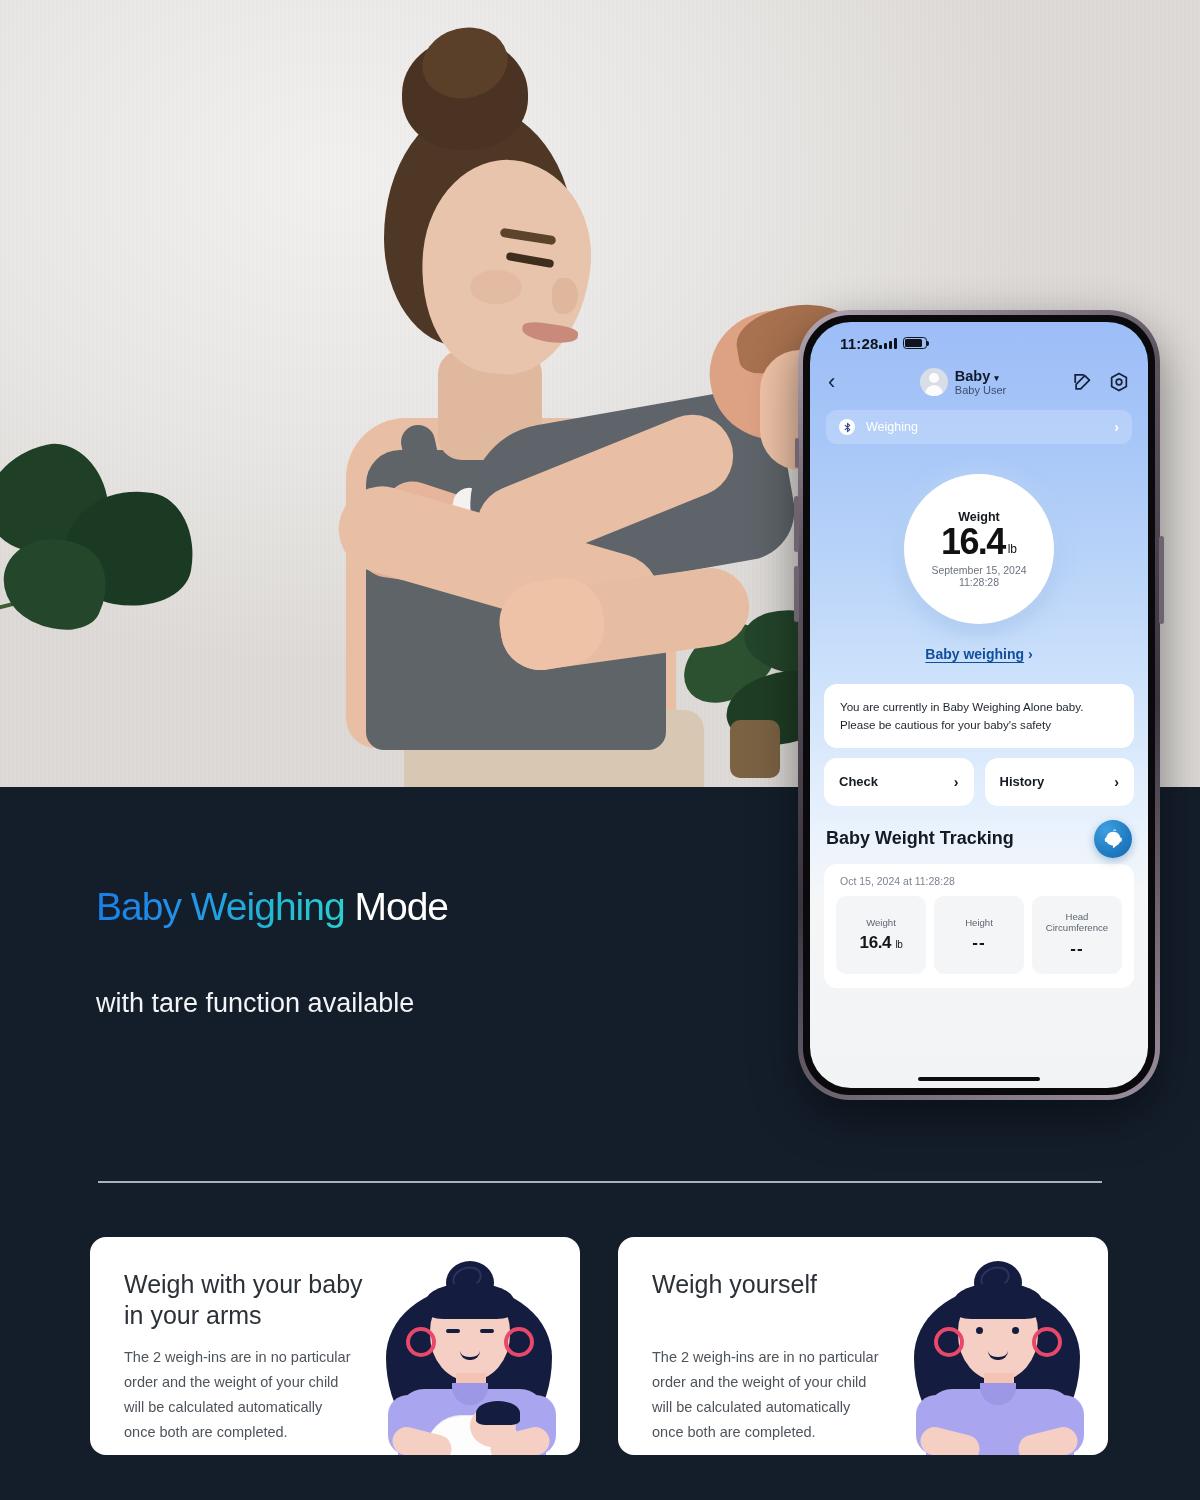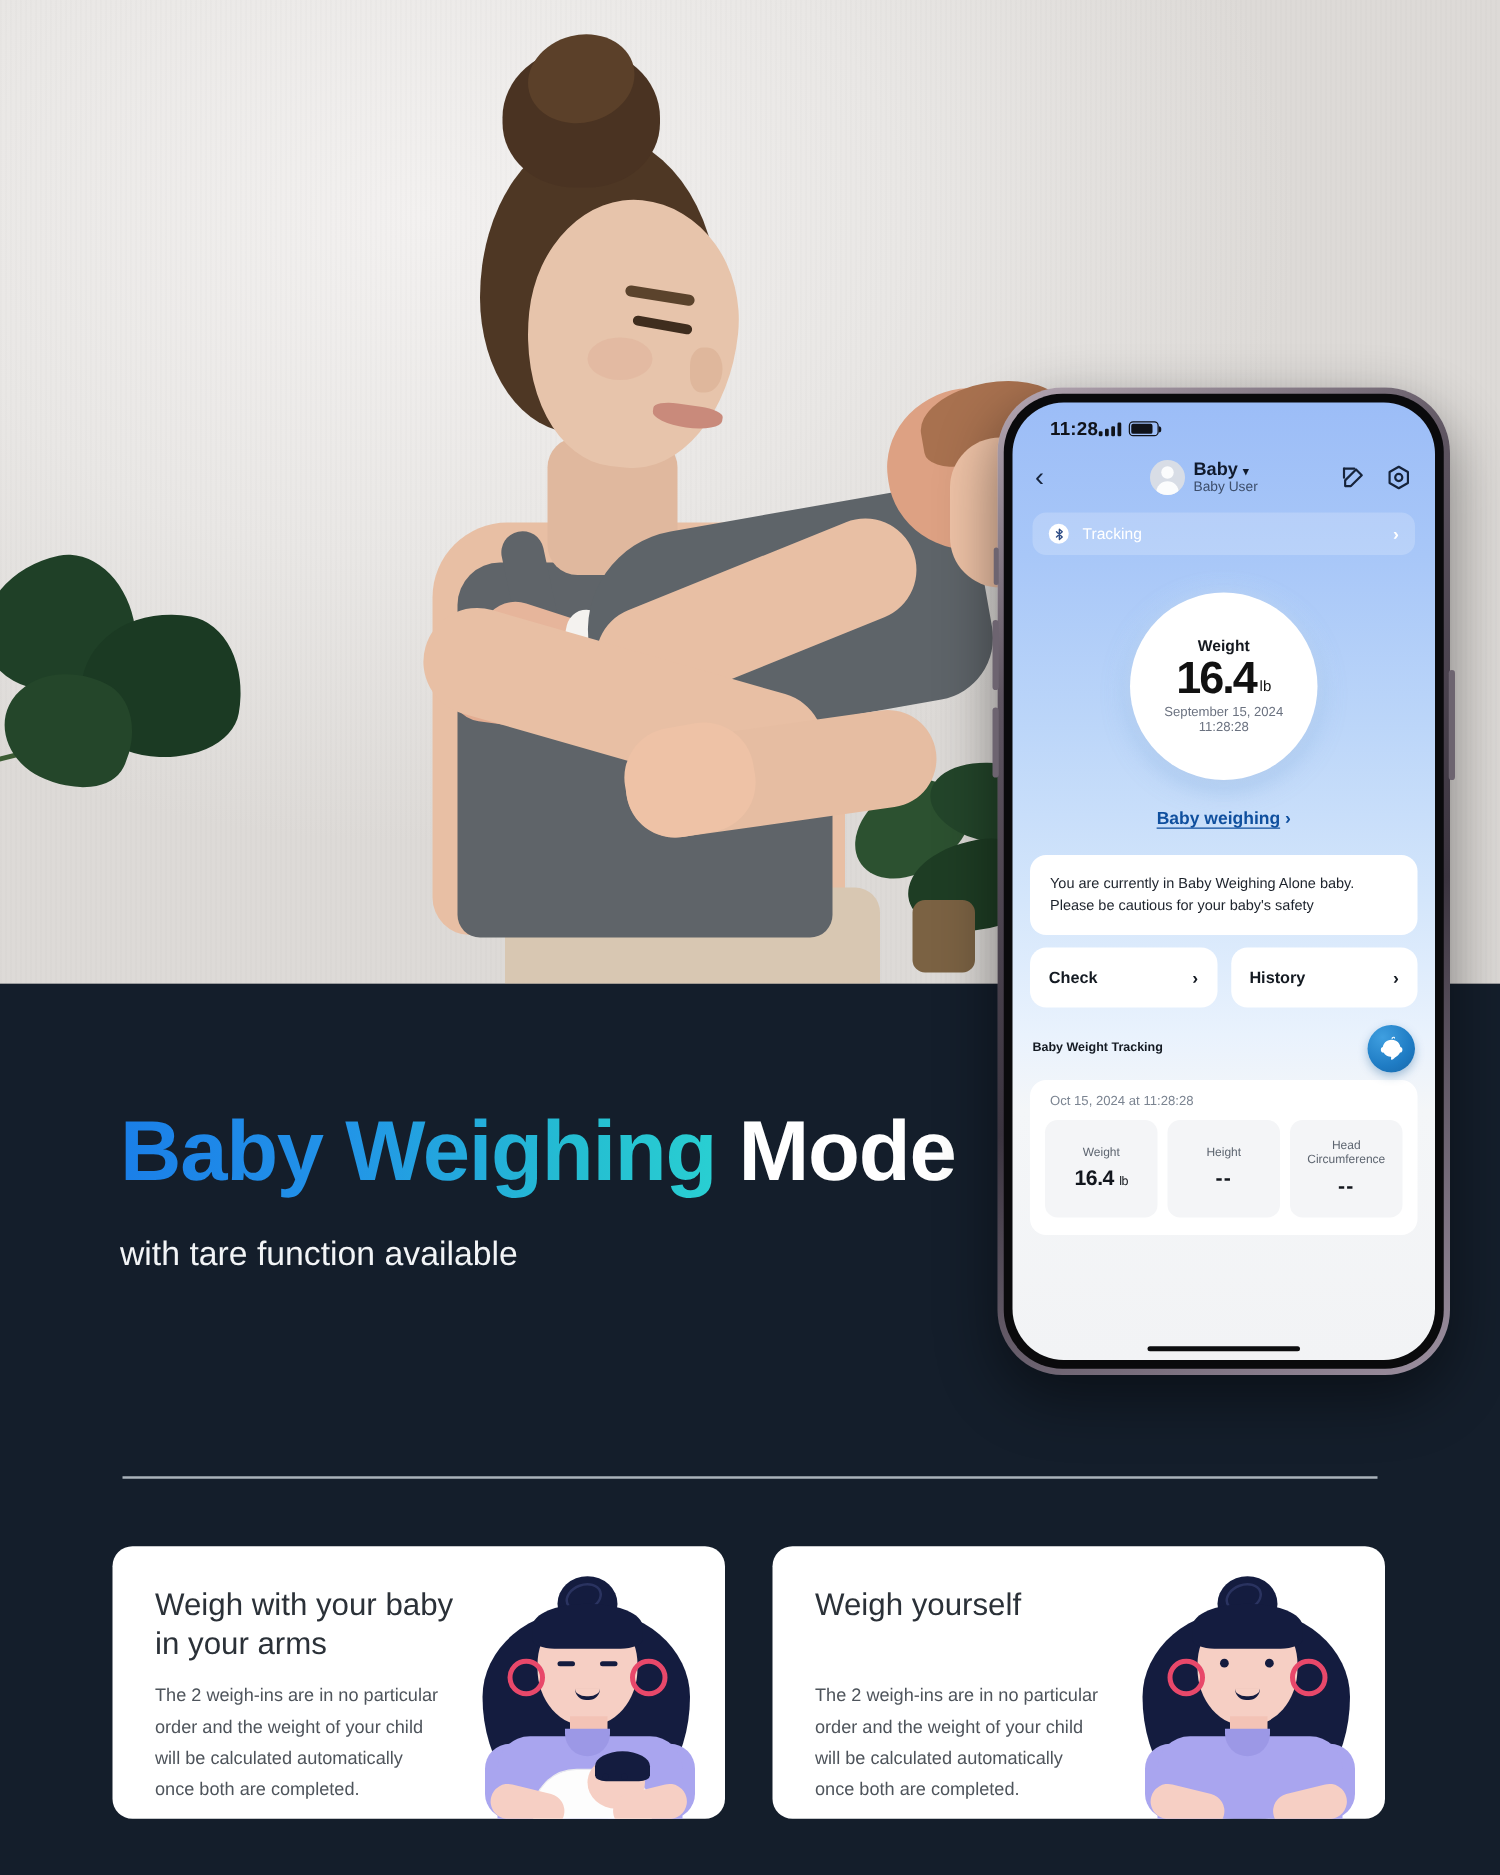--- a/index.html
+++ b/index.html
@@ -64,21 +64,21 @@
   .hand1 { position:absolute; left:590px; top:330px; width:96px; height:120px; background:#eec2a6; border-radius:40px;}
   .hand2 { position:absolute; left:330px; top:560px; width:104px; height:88px; background:#eec2a6; border-radius:40px; transform:rotate(-10deg);}
 
   
   .dark {
     position:absolute; left:0; top:787px; width:1200px; height:713px;
     background:#141E2B;
   }
   .headline {
     position:absolute; left:96px; top:100px;
-    font-size:68px; font-weight:bold; letter-spacing:-1px; line-height:1;
+    font-size:39px; font-weight:normal; letter-spacing:-1px; line-height:1;
     white-space:nowrap;
   }
   .grad {
     background:linear-gradient(90deg,#1a7fe8 0%,#2293e8 35%,#24bcd2 72%,#2ad2d2 100%);
     -webkit-background-clip:text; background-clip:text; color:transparent;
   }
   .white { color:#ffffff; }
   .subhead {
     position:absolute; left:96px; top:197px;
     font-size:27px; color:#f2f4f6; line-height:1.45; font-weight:400;
@@ -217,21 +217,21 @@
   .twin-btn {
     flex:1; background:#fff; border-radius:13px; height:48px;
     display:flex; align-items:center; justify-content:space-between; padding:0 15px;
     font-size:13px; font-weight:bold; color:#141a22; cursor:pointer;
   }
   .twin-btn .ch { font-weight:600; font-size:14px; }
 
   .track-head {
     margin:14px 16px 0; display:flex; align-items:center; justify-content:space-between;
   }
-  .track-title { font-size:10px; font-weight:bold; color:#141a22; }
+  .track-title { font-size:18px; font-weight:bold; color:#141a22; }
   .baby-badge {
     width:38px; height:38px; border-radius:50%;
     background:radial-gradient(circle at 32% 26%, #3f9fe0 0%, #1f7cc4 60%, #1766a8 100%);
     display:flex; align-items:center; justify-content:center;
     box-shadow:0 3px 8px rgba(20,90,150,.35); cursor:pointer;
   }
   .track-card {
     margin:6px 14px 0; background:#fff; border-radius:13px; padding:11px 12px 14px;
   }
   .track-date { font-size:10.5px; color:#7b8491; margin:0 0 9px 4px;}
@@ -434,21 +434,21 @@
           </div>
         </div>
       </div>
 
       <div class="conn">
         <div class="bt-dot">
           <svg viewBox="0 0 24 24" width="11" height="11" fill="none" stroke="#2f4d86" stroke-width="2.4" stroke-linecap="round" stroke-linejoin="round">
             <path d="M7 7.5l10 9L12 21V3l5 4.5-10 9"></path>
           </svg>
         </div>
-        <div class="conn-label">Tracking</div>
+        <div class="conn-label">Weighing</div>
         <div class="conn-arrow">›</div>
       </div>
 
       <div class="dial-wrap">
         <div class="dial-glow"></div>
         <div class="dial">
           <div class="dial-label">Weight</div>
           <div class="dial-value-row">
             <span class="dial-value">16.4</span>
             <span class="dial-unit">lb</span>

